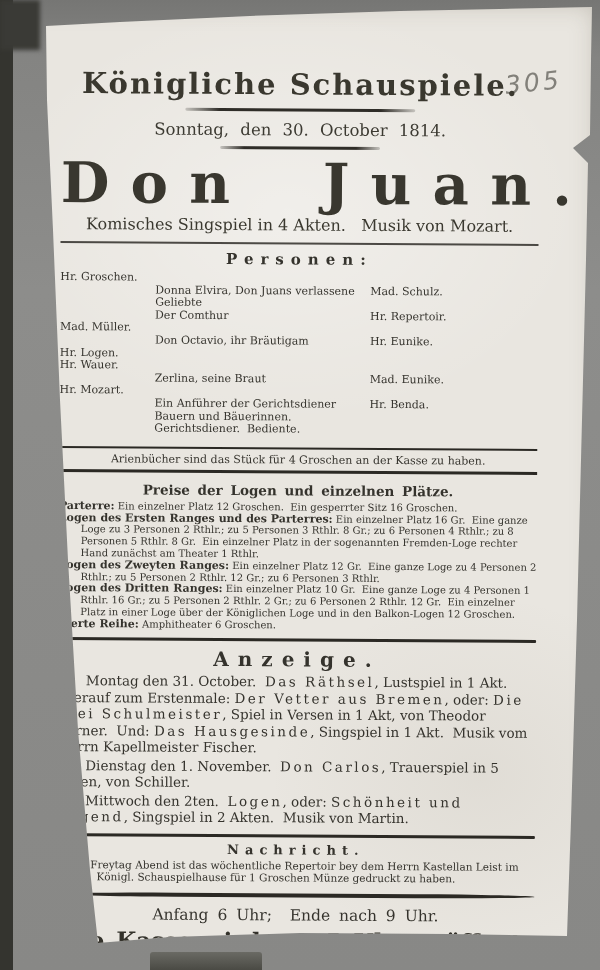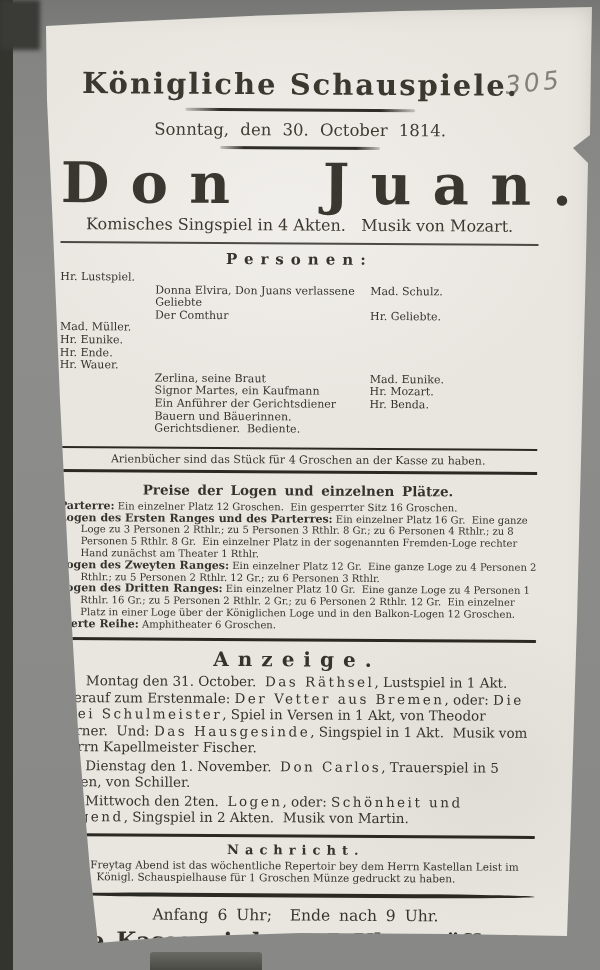--- a/index.html
+++ b/index.html
@@ -103,48 +103,48 @@
       <div class="dateline">Sonntag, den 30. October 1814.</div>
       <div class="rule-orn w150"></div>
       <div class="big-title">Don Juan.</div>
       <div class="subtitle">Komisches Singspiel in 4 Akten.   Musik von Mozart.</div>
 
       <div class="thin-rule"></div>
       <div class="cast-heading">Personen:</div>
 
       <div class="cast">
         <div class="cast-row">
-          <span class="cast-performer">Hr. Lustspiel.</span>
+          <span class="cast-performer">Hr. Groschen.</span>
         </div>
         <div class="cast-row">
           <span class="cast-role">Donna Elvira, Don Juans verlassene Geliebte</span>
           <span class="cast-performer">Mad. Schulz.</span>
         </div>
         <div class="cast-row">
           <span class="cast-role">Der Comthur</span>
-          <span class="cast-performer">Hr. Geliebte.</span>
+          <span class="cast-performer">Hr. Repertoir.</span>
         </div>
         <div class="cast-row">
           <span class="cast-performer">Mad. Müller.</span>
         </div>
         <div class="cast-row">
+          <span class="cast-role">Don Octavio, ihr Bräutigam</span>
           <span class="cast-performer">Hr. Eunike.</span>
         </div>
         <div class="cast-row">
-          <span class="cast-performer">Hr. Ende.</span>
+          <span class="cast-performer">Hr. Logen.</span>
         </div>
         <div class="cast-row">
           <span class="cast-performer">Hr. Wauer.</span>
         </div>
         <div class="cast-row">
           <span class="cast-role">Zerlina, seine Braut</span>
           <span class="cast-performer">Mad. Eunike.</span>
         </div>
         <div class="cast-row">
-          <span class="cast-role">Signor Martes, ein Kaufmann</span>
           <span class="cast-performer">Hr. Mozart.</span>
         </div>
         <div class="cast-row">
           <span class="cast-role">Ein Anführer der Gerichtsdiener</span>
           <span class="cast-performer">Hr. Benda.</span>
         </div>
         <div class="cast-extra">Bauern und Bäuerinnen.</div>
         <div class="cast-extra">Gerichtsdiener.  Bediente.</div>
       </div>
 

